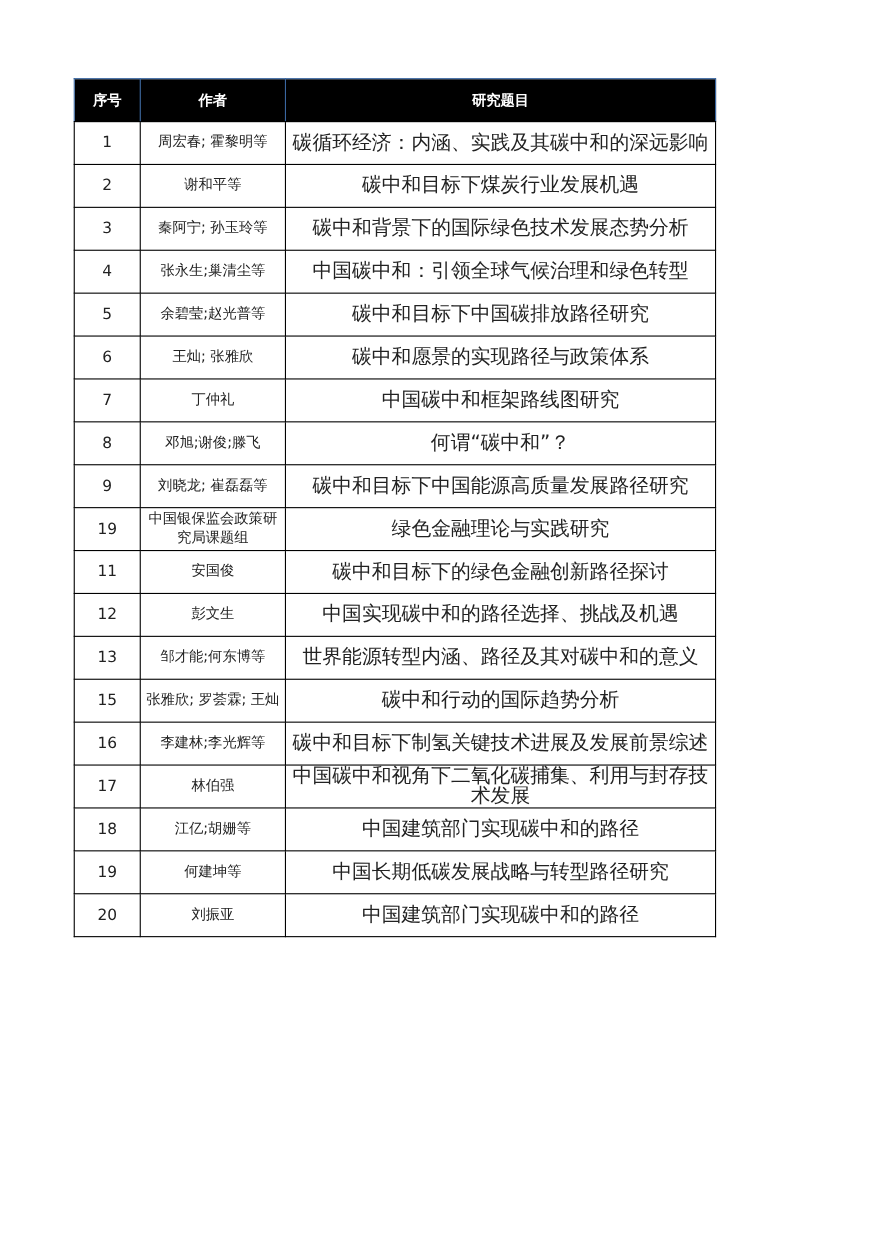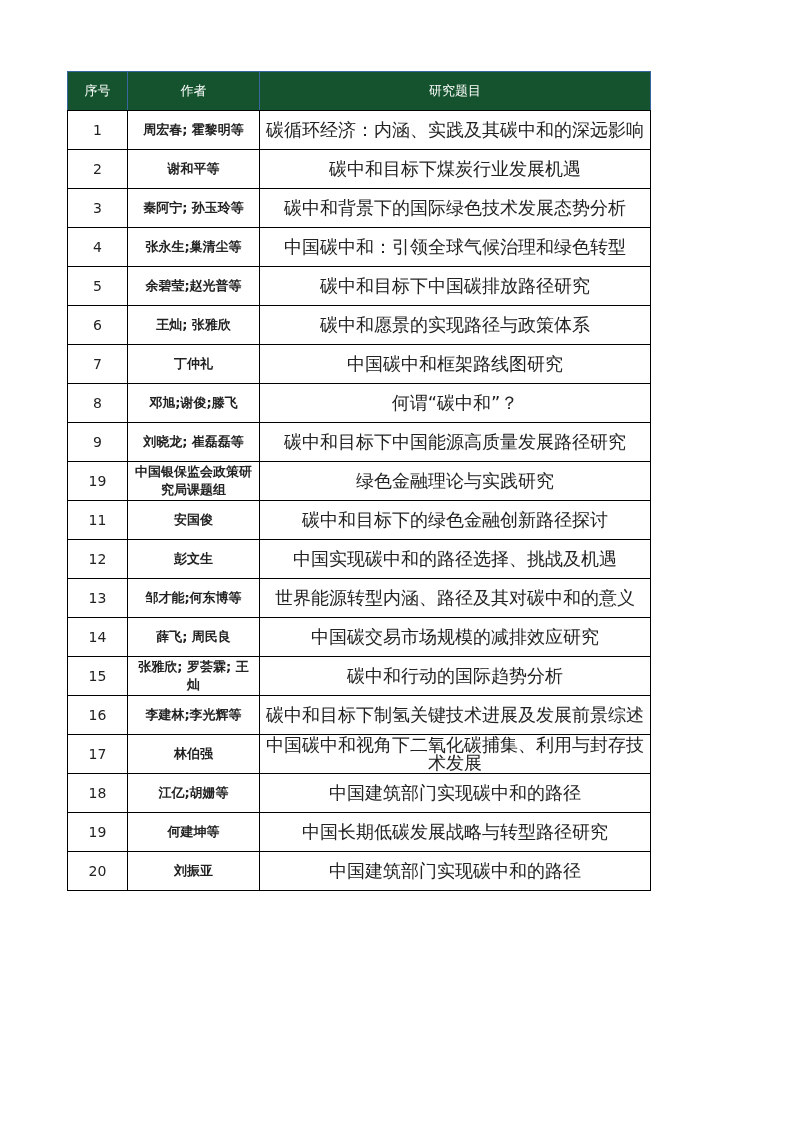--- a/index.html
+++ b/index.html
@@ -29,38 +29,37 @@
     table.ref-table col.c-title { width: 391px; }
     table.ref-table th, table.ref-table td {
       border: 1px solid #000;
       height: 39px;
       padding: 0 4px;
       text-align: center;
       vertical-align: middle;
       box-sizing: border-box;
     }
     table.ref-table th {
-      background: #14532d;
+      background: #000000;
       color: #ffffff;
-      font-weight: normal;
+      font-weight: bold;
       font-size: 13px;
       border-color: #3a66a0;
       border-bottom: 1px solid #000;
     }
     table.ref-table td {
       font-size: 13px;
       line-height: 18px;
       color: #222;
     }
     table.ref-table td.no {
       font-size: 14px;
     }
     table.ref-table td.author {
       font-size: 13px;
-      font-weight: bold;
     }
     table.ref-table td.title {
       font-size: 18px;
     }
   </style>
 </head>
 <body>
 
 <div class="page">
   <table class="ref-table">
@@ -136,25 +135,20 @@
           <td class="no">12</td>
           <td class="author">彭文生</td>
           <td class="title">中国实现碳中和的路径选择、挑战及机遇</td>
         </tr>
         <tr>
           <td class="no">13</td>
           <td class="author">邹才能;何东博等</td>
           <td class="title">世界能源转型内涵、路径及其对碳中和的意义</td>
         </tr>
         <tr>
-          <td class="no">14</td>
-          <td class="author">薛飞; 周民良</td>
-          <td class="title">中国碳交易市场规模的减排效应研究</td>
-        </tr>
-        <tr>
           <td class="no">15</td>
           <td class="author">张雅欣; 罗荟霖; 王灿</td>
           <td class="title">碳中和行动的国际趋势分析</td>
         </tr>
         <tr>
           <td class="no">16</td>
           <td class="author">李建林;李光辉等</td>
           <td class="title">碳中和目标下制氢关键技术进展及发展前景综述</td>
         </tr>
         <tr>

